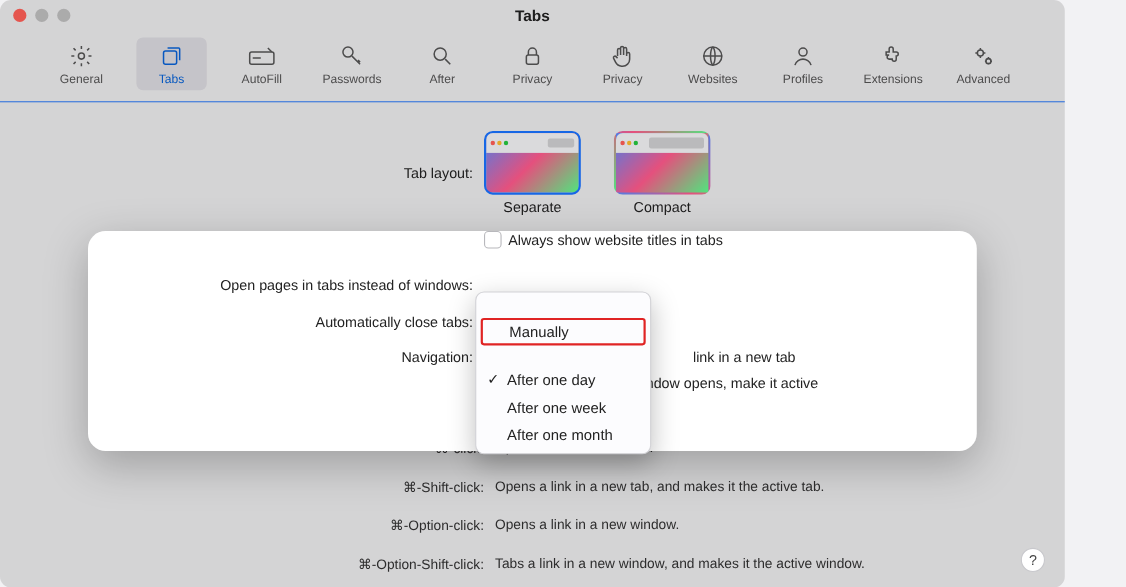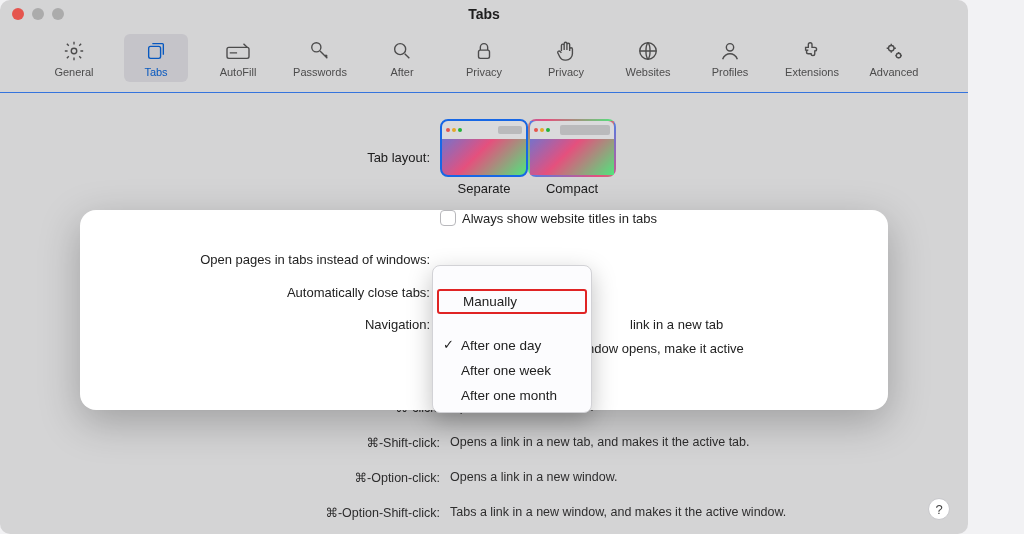--- a/index.html
+++ b/index.html
@@ -78,20 +78,21 @@
     align-items: center;
     margin-bottom: 14px;
   }
   .row .label {
     width: 400px;
     text-align: right;
     padding-right: 10px;
   }
   .tab-previews {
     display: flex;
+    gap: 30px;
   }
   .preview {
     display: flex; flex-direction: column; align-items: center; gap: 4px;
   }
   .preview-box {
     width: 88px; height: 58px;
     border-radius: 8px;
     background: linear-gradient(135deg,#5a8cff 0%,#ff5a8c 50%,#5aff8c 100%);
     border: 2px solid transparent;
     position: relative;

